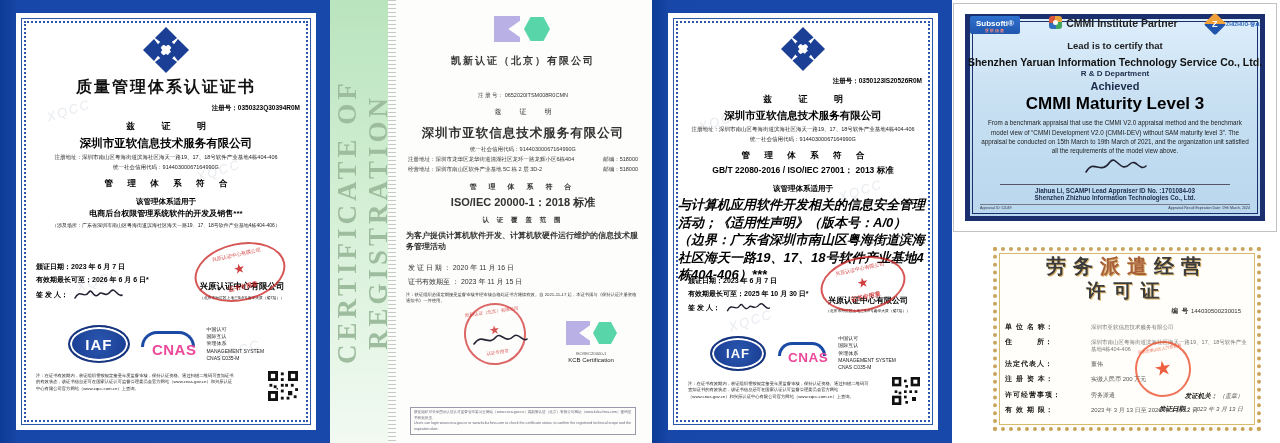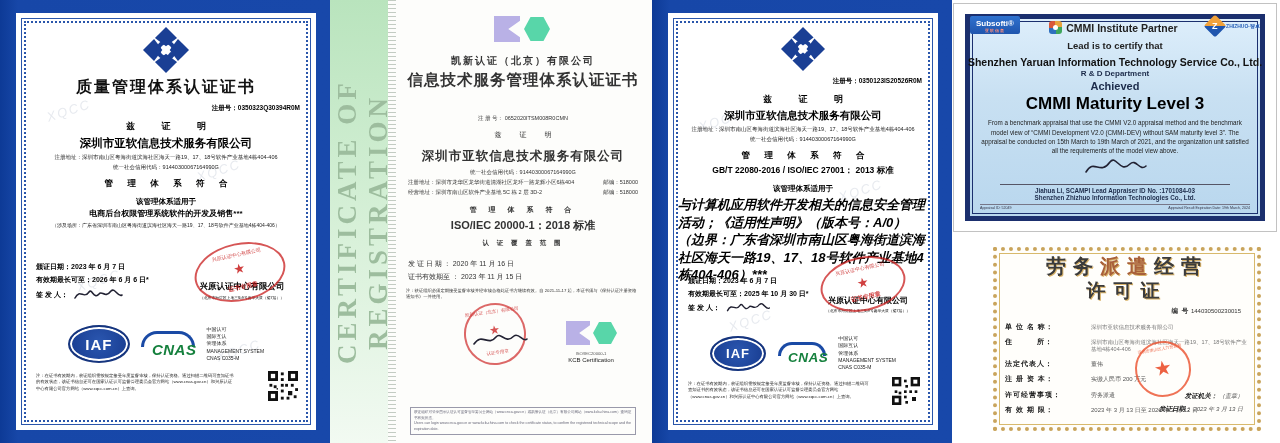--- a/index.html
+++ b/index.html
@@ -36,21 +36,21 @@
   .stamp-oval .t1 { position:absolute; top:6px; left:0; right:0; font-size:5px; text-align:center; }
   .stamp-oval .star { position:absolute; top:16px; left:0; right:0; font-size:13px; text-align:center; }
   .stamp-oval .t2 { position:absolute; bottom:7px; left:0; right:0; font-size:6px; font-weight:bold; text-align:center; }
   .logos-row { position:absolute; left:10px; right:10px; display:flex; align-items:center; justify-content:center; gap:10px; }
   .iaf { width:62px; height:38px; background:radial-gradient(circle at 50% 45%, #2b57b0 0%, #1a3f94 80%);
          border-radius:50%; color:#fff; display:flex; align-items:center; justify-content:center;
          font-weight:bold; font-size:15px; letter-spacing:1px; border:2px solid #16357e; box-shadow:inset 0 0 0 2px #fff; }
   .cnas { text-align:center; }
   .cnas .arc { width:54px; height:16px; border:3px solid #1a4aa5; border-bottom:none;
                border-radius:50px 50px 0 0; margin:0 auto -6px; }
-  .cnas .word { font-size:15px; font-weight:bold; color:#15803d; font-style:italic; letter-spacing:.5px;margin-left:12px; }
+  .cnas .word { font-size:15px; font-weight:bold; color:#ec4899; letter-spacing:.5px;margin-left:12px; }
   .accred { text-align:left; font-size:5px; line-height:1.45; color:#222; }
   .xq-note { position:absolute; left:14px; width:200px; font-size:4.3px; text-align:left; line-height:1.5; color:#222; }
   .qr { position:absolute; right:12px; width:30px; height:30px; }
 
   
   .kcb-panel { background:#fdfdfb; }
   .greenstrip { position:absolute; left:0; top:0; bottom:0; width:58px;
                 background:linear-gradient(180deg,#b9e4bd 0%, #d9f1da 55%, #f2faf2 100%); }
   .greenstrip .vtext { position:absolute; left:2px; top:0; bottom:0; width:52px;
       writing-mode:vertical-rl; transform:rotate(180deg); text-align:center;
@@ -88,21 +88,21 @@
   .kcb-minicap2 { font-size:6px; color:#222; margin-top:1px; }
   .kcb-footer { position:absolute; left:6px; right:6px; bottom:8px; border:1px solid #99a;
                 font-size:3.6px; color:#667; text-align:left; line-height:1.5; padding:2px 3px; }
 
   
   .cmmi-outer { background:#fff; border:1px solid #c2c2c2; }
   .cmmi-border { position:absolute; left:11px; right:11px; top:10px; bottom:10px;
                  border:5px solid #1b2f6e; outline:1px solid #1b2f6e; outline-offset:-8px;
                  background:linear-gradient(180deg,#ddeefb 0%, #c8e0f2 40%, #b9d7ee 100%); }
   .cmmi-content { position:absolute; left:10px; right:10px; top:4px; bottom:4px; text-align:center; color:#1c2b4a; }
-  .cmmi-head { display:flex; align-items:flex-end; justify-content:space-between; padding:8px 6px 0; }
+  .cmmi-head { display:flex; align-items:flex-start; justify-content:space-between; padding:8px 6px 0; }
   .subsofti { background:linear-gradient(180deg,#2f72cf,#1f55ad); color:#fff; font-weight:bold;
               font-size:8px; padding:3px 6px 1px; border-radius:2px; text-align:center; line-height:1.2; }
   .subsofti .cn { display:block; color:#ff8d7a; font-size:4px; letter-spacing:1px; }
   .cmmi-brand { display:flex; align-items:center; gap:4px; font-size:10.5px; font-weight:bold; color:#222; }
   .pinwheel { width:13px; height:13px; border-radius:3px;
               background:conic-gradient(#e8a33d 0 25%, #3fa65c 25% 50%, #2e6fbe 50% 75%, #d8573a 75% 100%);
               position:relative; }
   .pinwheel::after { content:""; position:absolute; inset:4px; background:#fff; border-radius:50%; }
   .zhizhuo { display:flex; align-items:center; gap:3px; }
   .zz-diamond { width:16px; height:16px; transform:rotate(45deg);
@@ -251,36 +251,36 @@
 <div class="abs kcb-panel" style="left:330px; top:0; width:322px; height:443px;">
   <div class="greenstrip">
     <div class="vtext">CERTIFICATE OF REGISTRATION</div>
   </div>
   <div class="rulerstrip"></div>
   <div class="kcb-content">
     <div class="kcb-logo">
       <div class="kcb-sq"></div><div class="kcb-hex2"></div>
     </div>
     <div class="kcb-issuer">凯新认证（北京）有限公司</div>
-    <div class="kcb-title">信息技术服务管理体系认证证书</div>
     <div class="kcb-reg">注 册 号：  0652020ITSM008R0CMN</div>
     <div class="kcb-certify">兹 证 明</div>
     <div class="kcb-company">深圳市亚软信息技术服务有限公司</div>
     <div class="kcb-tiny">统一社会信用代码：91440300067164990G</div>
     <div class="kcb-addr">
       <span>注册地址：深圳市龙华区龙华街道清湖社区龙环一路龙辉小区6栋404</span>
         <span>邮编：518000</span>
     </div>
     <div class="kcb-addr">
       <span>经营地址：深圳市南山区软件产业基地 5C 栋 2 层 3D-2</span>
         <span>邮编：518000</span>
     </div>
     <div class="kcb-conform">管 理 体 系 符 合</div>
     <div class="kcb-standard">ISO/IEC 20000-1：2018 标准</div>
     <div class="kcb-scopelabel">认 证 覆 盖 范 围</div>
+    <div class="kcb-scope">为客户提供计算机软件开发、计算机软硬件运行维护的信息技术服务管理活动</div>
     <div class="kcb-dates">
       <div>发 证 日 期 ： 2020 年 11 月 16 日</div>
       <div>证书有效期至 ： 2023 年 11 月 15 日</div>
     </div>
     <div class="kcb-note">注：获证组织必须定期接受监督审核并经审核合格此证书方继续有效。自 2021-11-17 起，本证书须与《保持认证注册资格通知书》一并使用。</div>
 
     <div class="kcb-stamp">
       <div class="txt">凯新认证（北京）有限公司</div>
       <div class="star">★</div>
       <div class="txt2">认证专用章</div>

